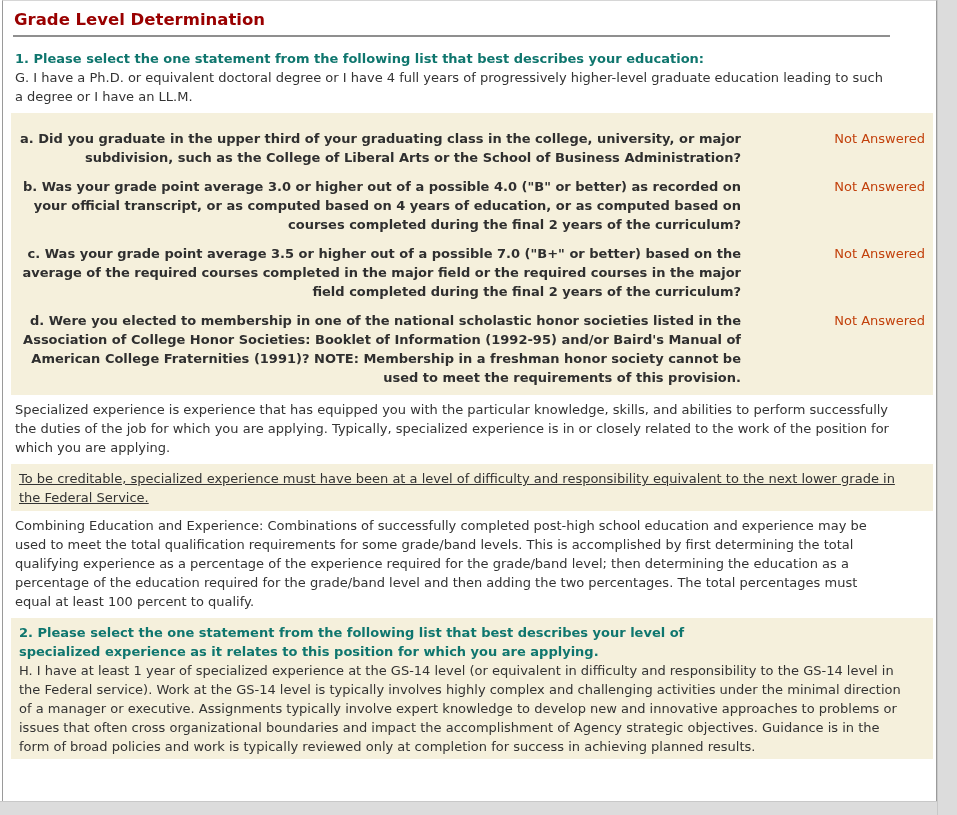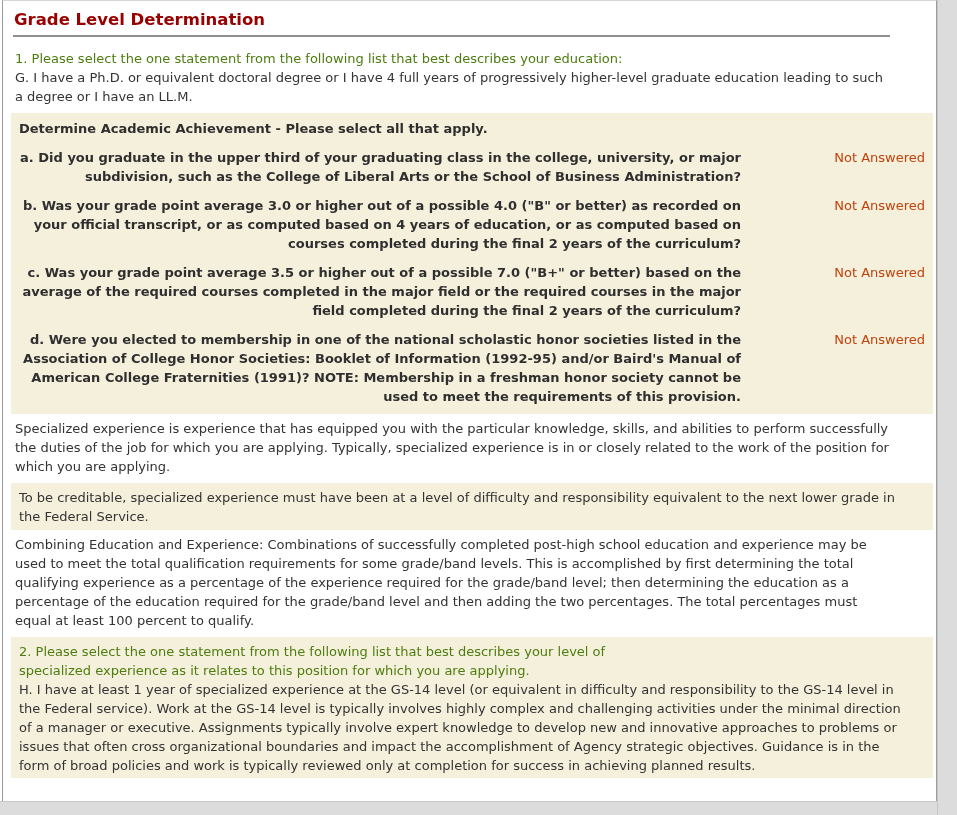--- a/index.html
+++ b/index.html
@@ -22,24 +22,24 @@
   }
   .htrack {
     position:absolute; left:0; top:801px; width:937px; height:14px;
     background:#dcdcdc; border-top:1px solid #c8c8c8;
   }
   h1.title {
     margin:0; padding:9px 0 0 11px;
     font-size:16.5px; line-height:19px; font-weight:bold; color:#990000;
   }
   .title-rule { height:0; border-top:2px solid #8f8f8f; margin:6px 46px 0 10px; }
-  .bold { font-weight:normal; color:#4d7c0f; }
+  .bold { font-weight:bold; color:#0f766e; }
   .q1 { margin:12px 42px 0 12px; }
   .beige { background:#f5f0dc; margin:7px 3px 0 8px; padding:6px 8px 8px 8px; }
-  .beige.note { padding:5px 16px 4px 8px; }
+  .beige.note { padding:5px 16px 4px 8px;text-decoration:underline; }
   .box3 { padding:5px 24px 3px 8px; }
   .box-header { font-weight:bold; color:#2f2f2f; margin-bottom:4px; }
   .qa-row { display:grid; grid-template-columns:722px 1fr; margin-top:10px;text-align:right; }
   .qa-row .q { font-weight:bold; color:#2f2f2f; }
   .qa-row .ans { padding-left:3px; color:#c2410c; }
   .para { margin:5px 44px 0 12px; }
   .prewrap { white-space:pre-line; }
 </style>
 </head>
 <body>
@@ -48,21 +48,20 @@
 
   <h1 class="title">Grade Level Determination</h1>
   <div class="title-rule"></div>
 
   <div class="q1">
     <div class="bold">1. Please select the one statement from the following list that best describes your education:</div>
     <div>G. I have a Ph.D. or equivalent doctoral degree or I have 4 full years of progressively higher-level graduate education leading to such a degree or I have an LL.M.</div>
   </div>
 
   <div class="beige">
-    <div class="box-header">Determine Academic Achievement - Please select all that apply.</div>
 
     <div class="qa-row">
       <div class="q">a. Did you graduate in the upper third of your graduating class in the college, university, or major subdivision, such as the College of Liberal Arts or the School of Business Administration?</div>
       <div class="ans">Not Answered</div>
     </div>
 
     <div class="qa-row">
       <div class="q">b. Was your grade point average 3.0 or higher out of a possible 4.0 ("B" or better) as recorded on your official transcript, or as computed based on 4 years of education, or as computed based on courses completed during the final 2 years of the curriculum?</div>
       <div class="ans">Not Answered</div>
     </div>

